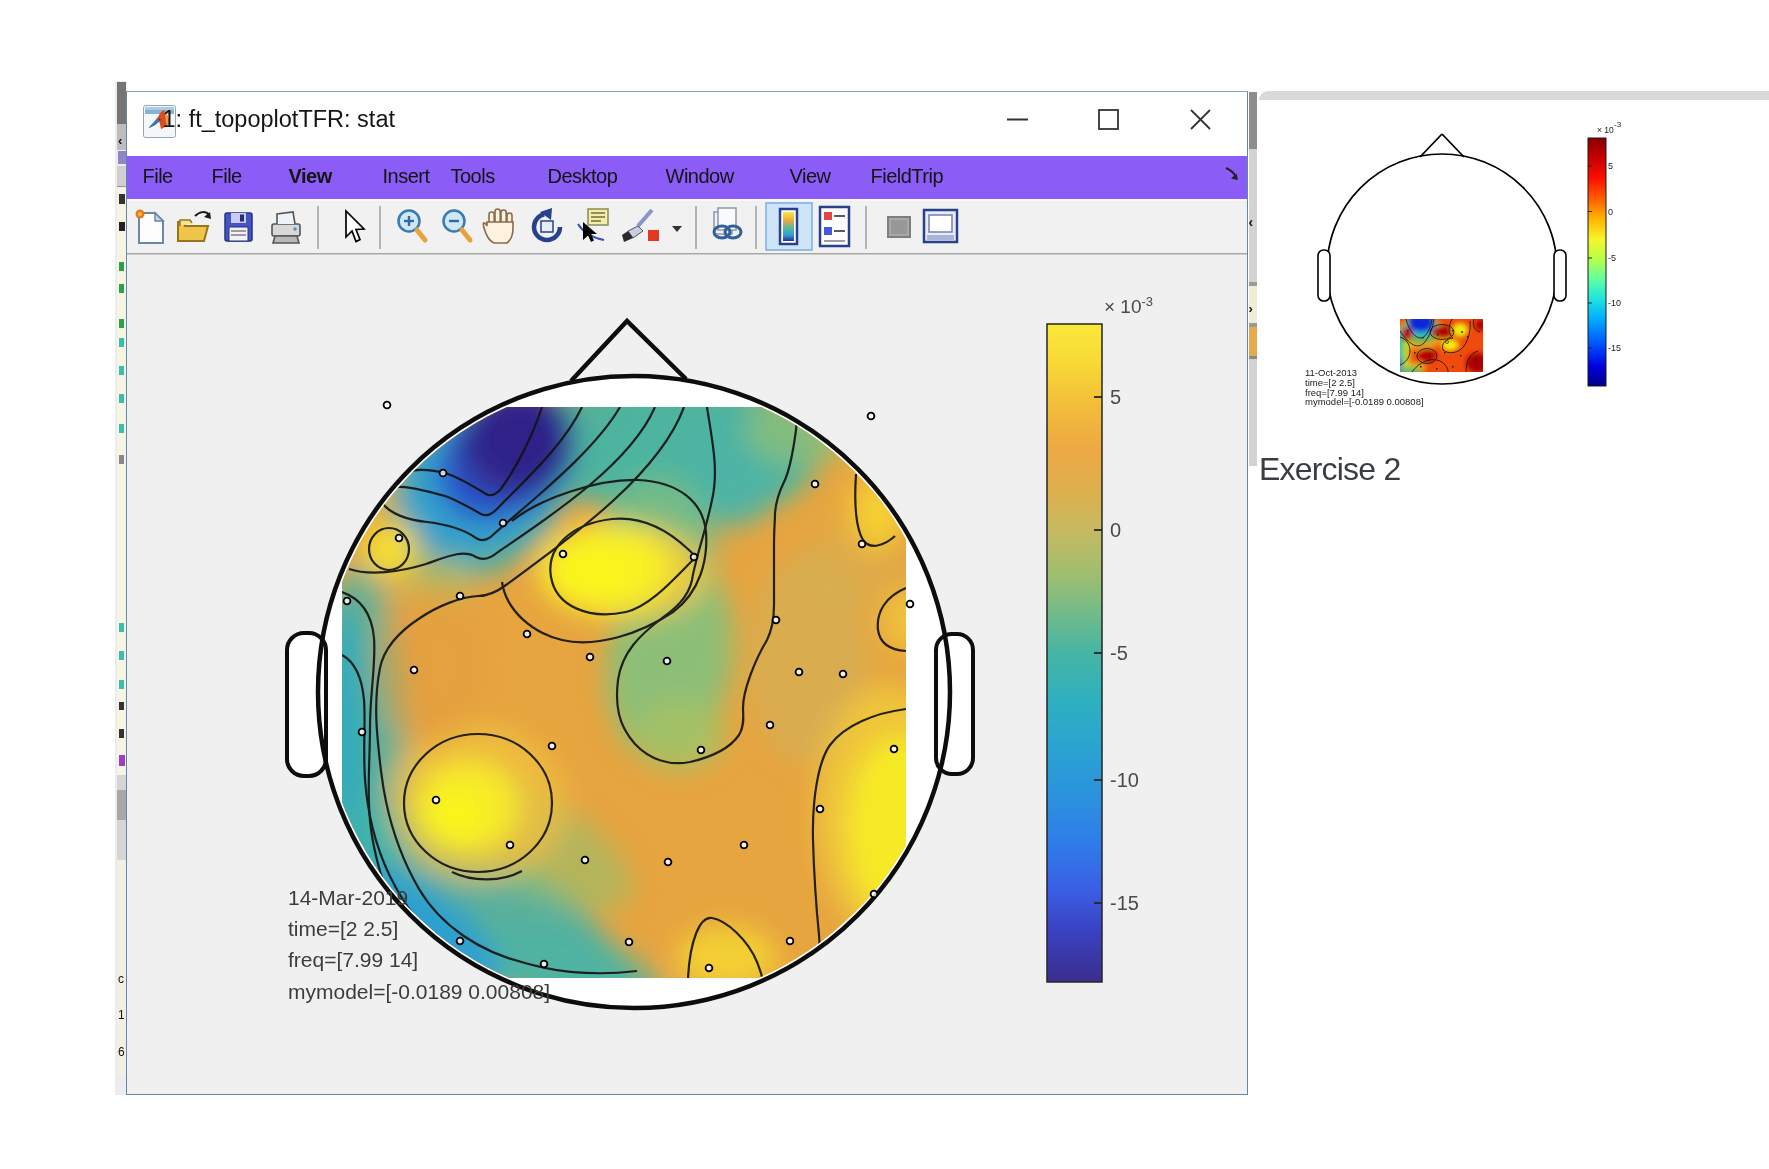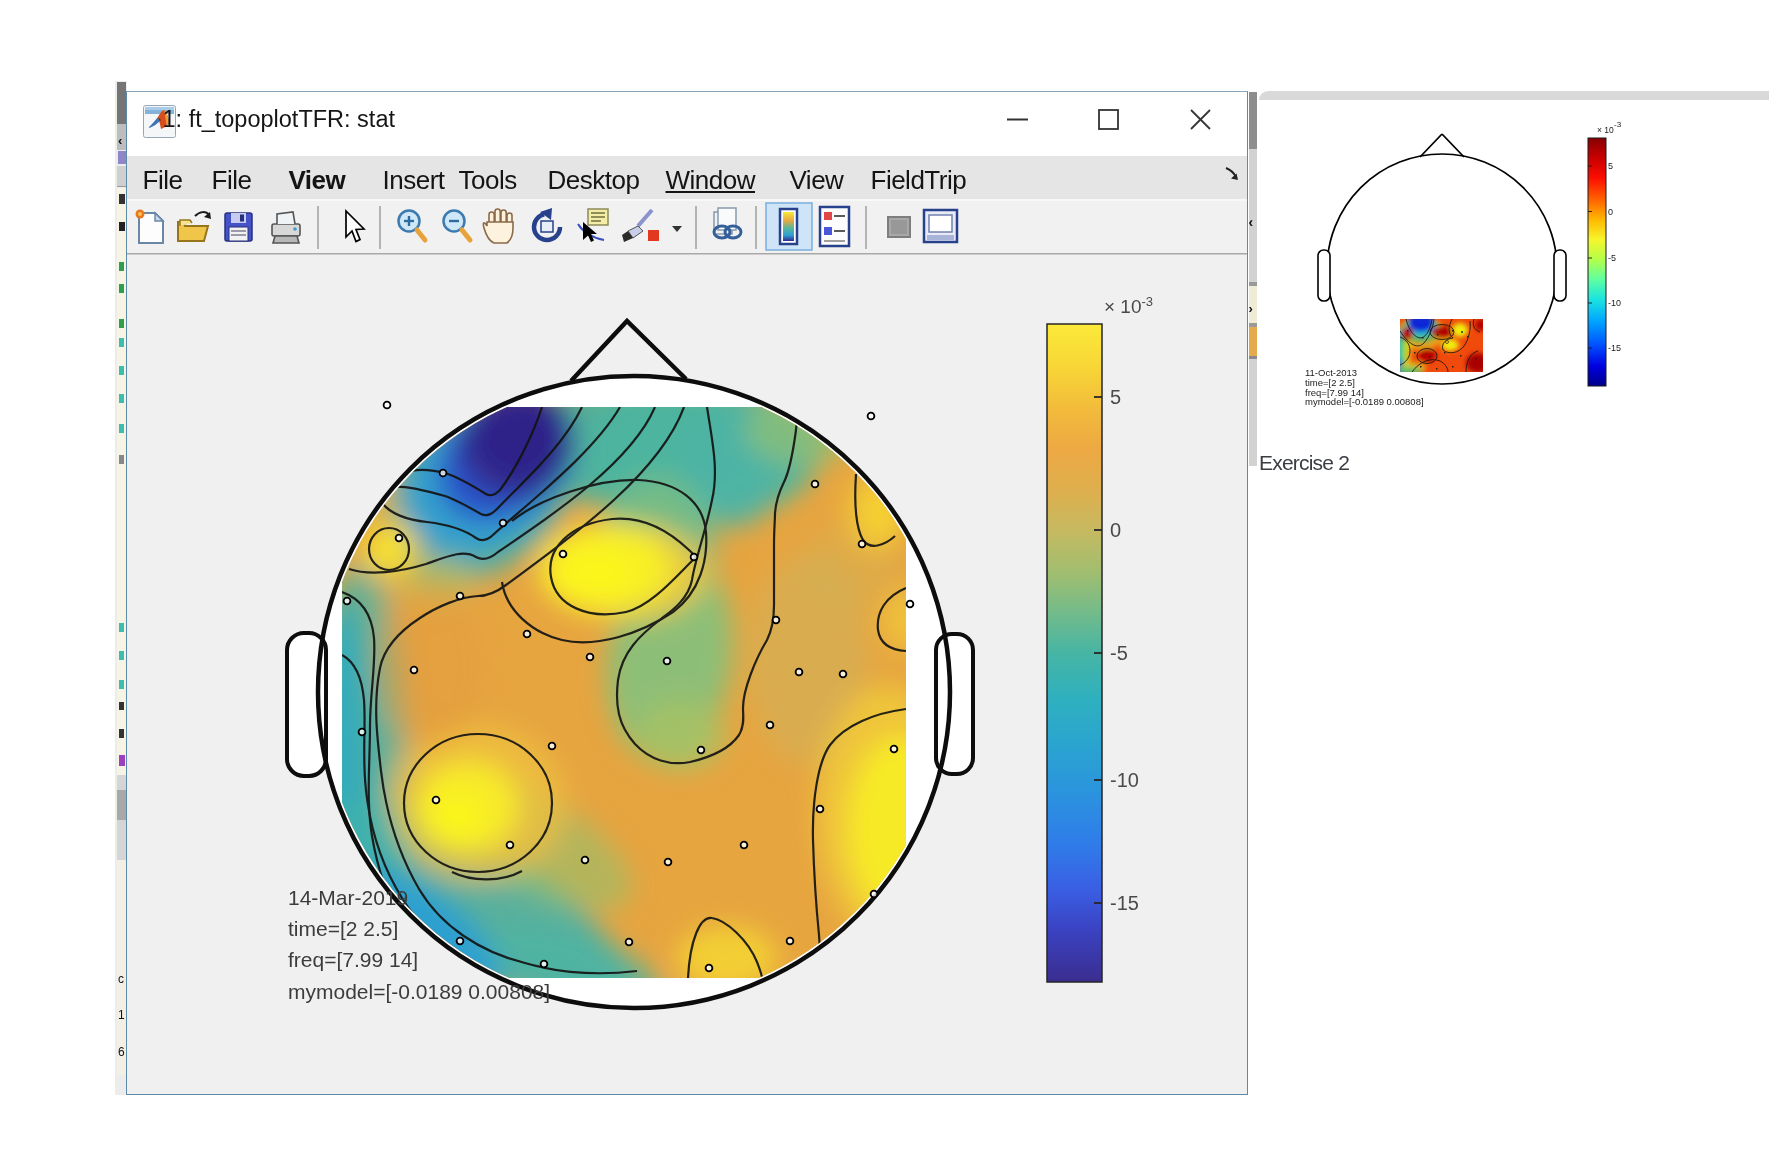--- a/index.html
+++ b/index.html
@@ -69,28 +69,28 @@
       <path d="M 15,12 L 18,15 L 16.8,16.5 C 16.2,14.9 15.6,13.4 15,12 Z" fill="#7c2810"></path>
       </svg>
     <div class="abs" style="left:36px;top:14px;font-size:23.5px;letter-spacing:0px;color:#151515;">1: ft_topoplotTFR: stat</div>
     <svg class="abs" style="left:870px;top:0px" width="250px" height="60" viewBox="870 0 250 60">
       <line x1="880" y1="27.5" x2="901" y2="27.5" stroke="#333" stroke-width="2"></line>
       <rect x="972" y="18" width="19" height="19" fill="none" stroke="#333" stroke-width="1.8"></rect>
       <line x1="1064" y1="18" x2="1083" y2="37" stroke="#333" stroke-width="1.8"></line>
       <line x1="1083" y1="18" x2="1064" y2="37" stroke="#333" stroke-width="1.8"></line>
     </svg>
 
-    <div class="abs" style="left:0;top:64px;width:100%;height:44px;background:#e5e5e5;border-bottom:1px solid #a3a3a3;font-size:26px;letter-spacing:-0.5px;color:#141414;">
+    <div class="abs" style="left:0;top:64px;width:100%;height:44px;background:#8b5cf6;border-bottom:1px solid #a3a3a3;font-size:20px;letter-spacing:-0.5px;color:#141414;">
       <span class="abs" style="left:16px;top:9px;">File</span>
       <span class="abs" style="left:85px;top:9px;">File</span>
       <span class="abs" style="left:162px;top:9px;font-weight:bold;">View</span>
       <span class="abs" style="left:256px;top:9px;">Insert</span>
-      <span class="abs" style="left:332px;top:9px;">Tools</span>
+      <span class="abs" style="left:324px;top:9px;">Tools</span>
       <span class="abs" style="left:421px;top:9px;">Desktop</span>
-      <span class="abs" style="left:539px;top:9px;text-decoration:underline;">Window</span>
+      <span class="abs" style="left:539px;top:9px;">Window</span>
       <span class="abs" style="left:663px;top:9px;">View</span>
       <span class="abs" style="left:744px;top:9px;text-align:right;">FieldTrip</span>
       <svg class="abs" style="left:1096px;top:8px" width="20" height="20" viewBox="0 0 20 20">
         <path d="M 3,4 C 8,6 11,9 13,13" fill="none" stroke="#222" stroke-width="2"></path>
         <path d="M 15,16 L 8,14.5 L 13.5,9.5 Z" fill="#222"></path>
       </svg>
     </div>
   </div>
 
   <svg class="abs" style="left:127px;top:199px" width="1120" height="56" viewBox="127 199 1120 56">
@@ -471,15 +471,15 @@
       <text x="1608" y="169">5</text>
       <text x="1608" y="214.5">0</text>
       <text x="1608" y="261">-5</text>
       <text x="1608" y="306">-10</text>
       <text x="1608" y="351">-15</text>
       <text x="1597" y="133" font-size="8.5">× 10</text>
       <text x="1614" y="127" font-size="8">-3</text>
     </g>
   </svg>
 
-  <div class="abs" style="left:1259px;top:451px;font-size:21px;letter-spacing:-0.8px;color:#3a3d42;">Exercise 2</div>
+  <div class="abs" style="left:1259px;top:451px;font-size:32px;letter-spacing:-0.8px;color:#3a3d42;">Exercise 2</div>
 
 </div>
 
 </body></html>

